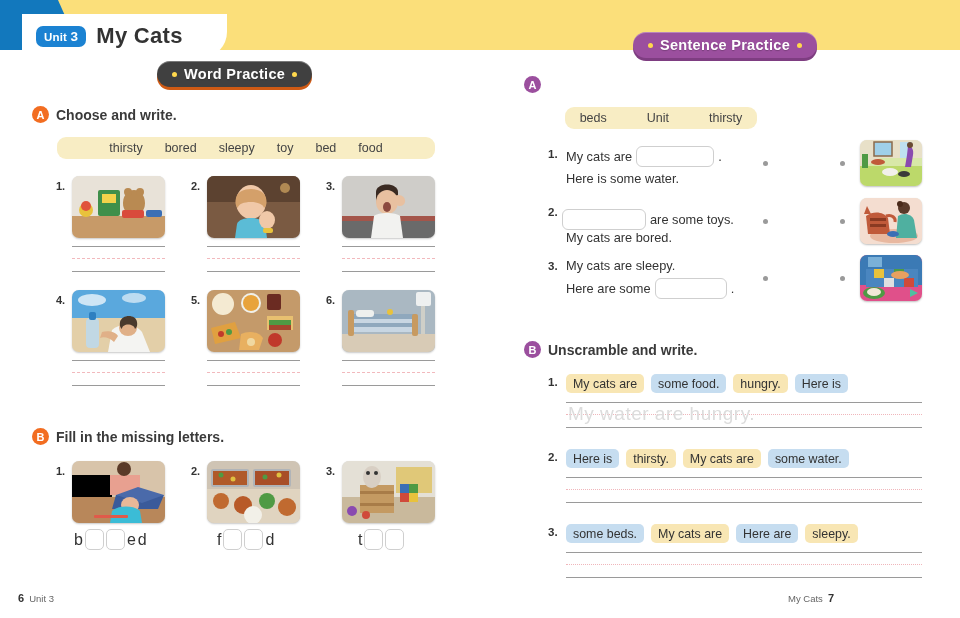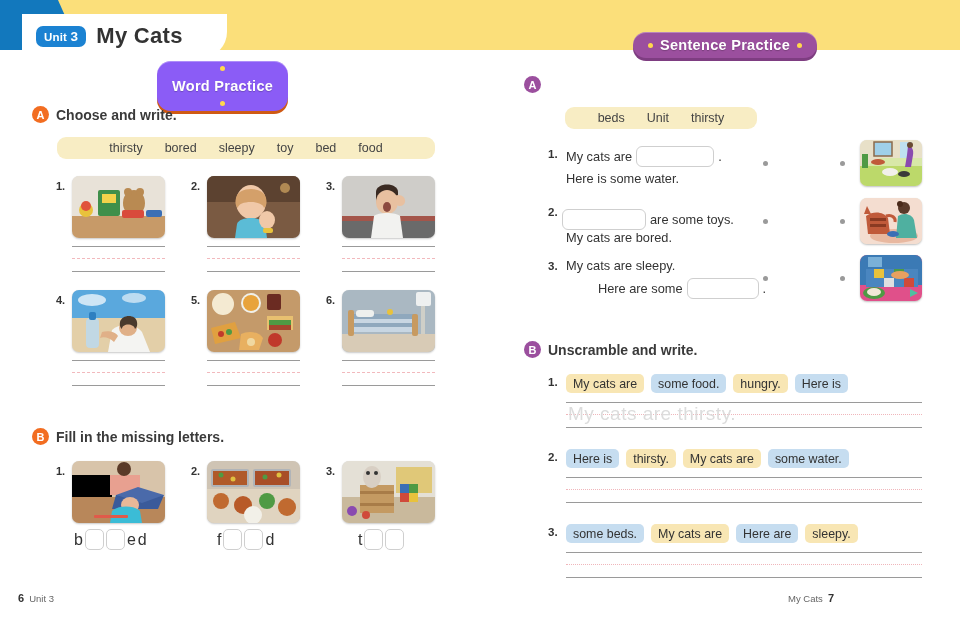--- a/index.html
+++ b/index.html
@@ -23,42 +23,42 @@
      font-size: 11.5px; font-weight: bold; letter-spacing: .2px; white-space: nowrap; }
   .unit-badge .num { font-size: 13.5px; }
   .page-title { font-size: 22px; font-weight: bold; color: #333333; letter-spacing: .3px; }
 
   
   .ribbon { position: absolute; display: flex; align-items: center; gap: 7px;
      padding: 5px 15px; border-radius: 14px; color: #fff; font-weight: bold;
      font-size: 14.5px; letter-spacing: .3px; white-space: nowrap;
      text-shadow: 0 1px 1px rgba(0,0,0,.22); }
   .ribbon .dot { width: 5px; height: 5px; border-radius: 50%; background: #ffd84d; flex: none; }
-  .ribbon-word { left: 157px; top: 61px; background: #8b5cf6;
-     box-shadow: 0 3px 0 #cf5a14, inset 0 1px 0 rgba(255,255,255,.3); flex-direction: column; }
+  .ribbon-word { left: 157px; top: 61px; background: #404040;
+     box-shadow: 0 3px 0 #cf5a14, inset 0 1px 0 rgba(255,255,255,.3); }
   .ribbon-sent { left: 633px; top: 32px; background: #9b4f9e;
      box-shadow: 0 3px 0 #7e3d81, inset 0 1px 0 rgba(255,255,255,.3); }
 
   
   .instr { position: absolute; display: flex; align-items: center; gap: 7px; }
   .badge { width: 17px; height: 17px; border-radius: 50%; color: #fff;
      font-size: 11px; font-weight: bold; display: flex; align-items: center;
      justify-content: center; flex: none; }
   .badge.orange { background: #f26d21; }
   .badge.purple { background: #9b4f9e; }
   .instr-text { font-size: 14px; font-weight: bold; color: #3a3a3a; }
 
   
   .wordbank { position: absolute; background: #f8edc4; border-radius: 9px;
      display: flex; align-items: center; }
   .wordbank span { font-size: 12.5px; color: #444; }
   #wb-left { left: 57px; top: 137px; width: 378px; height: 22px;
      justify-content: center; gap: 22px; }
   #wb-right { left: 565px; top: 107px; width: 192px; height: 22px;
-     justify-content: center; gap: 22px; }
+     justify-content: center; gap: 40px; }
 
   
   .cell { position: absolute; }
   .cell .num { position: absolute; left: 0; top: 4px; font-size: 11px;
      font-weight: bold; color: #333; }
   .photo { position: absolute; left: 16px; top: 0; width: 93px; height: 62px;
      border-radius: 7px; overflow: hidden; background: #ddd;
      box-shadow: 0 1px 2px rgba(0,0,0,.22); }
   .lines { position: absolute; left: 16px; top: 70px; width: 93px; height: 26px; }
   .lines .ln { position: absolute; left: 0; width: 100%; height: 0;
@@ -414,21 +414,21 @@
     <div class="row" style="margin-left:18px;">
       <span>My cats are bored.</span>
     </div>
   </div>
 
   <div class="sent" style="left:548px; top:258px; width:250px;">
     <span class="n">3.</span>
     <div class="row" style="margin-left:18px;">
       <span>My cats are sleepy.</span>
     </div>
-    <div class="row" style="margin-left:18px; margin-top:5px;justify-content:center;">
+    <div class="row" style="margin-left:18px; margin-top:5px;">
       <span>Here are some</span>
       <span class="blank" style="width:72px;"></span>
       <span>.</span>
     </div>
   </div>
 
   <div class="dotcol" style="left:763px; top:161px;"></div>
   <div class="dotcol" style="left:763px; top:219px;"></div>
   <div class="dotcol" style="left:763px; top:276px;"></div>
   <div class="dotcol" style="left:840px; top:161px;"></div>
@@ -493,21 +493,21 @@
   <div class="chiprow" style="left:566px; top:374px;">
     <span class="chip y">My cats are</span>
     <span class="chip b">some food.</span>
     <span class="chip y">hungry.</span>
     <span class="chip b">Here is</span>
   </div>
   <div class="wlines" style="left:566px; top:402px; width:356px;">
     <span class="ln top"></span>
       <span class="mid"></span>
       <span class="ln bot"></span>
-    <span class="traced">My cats are thirsty.</span>
+    <span class="traced">My water are hungry.</span>
   </div>
 
   <div class="sent" style="left:548px; top:449px;">
     <span class="n">2.</span>
   </div>
   <div class="chiprow" style="left:566px; top:449px;">
     <span class="chip b">Here is</span>
     <span class="chip y">thirsty.</span>
     <span class="chip y">My cats are</span>
     <span class="chip b">some water.</span>

